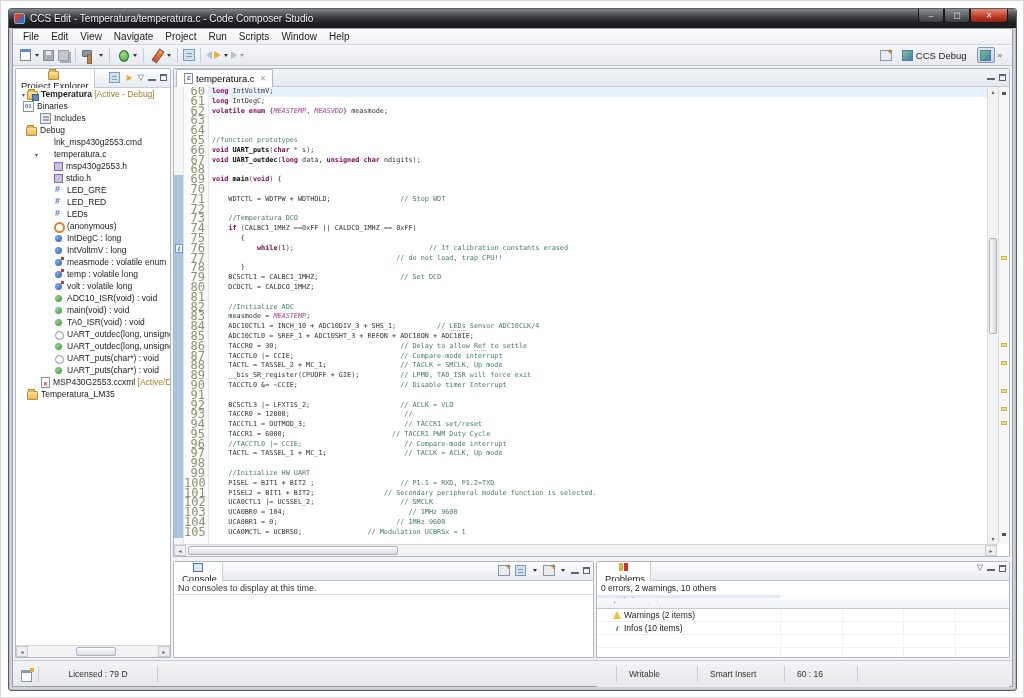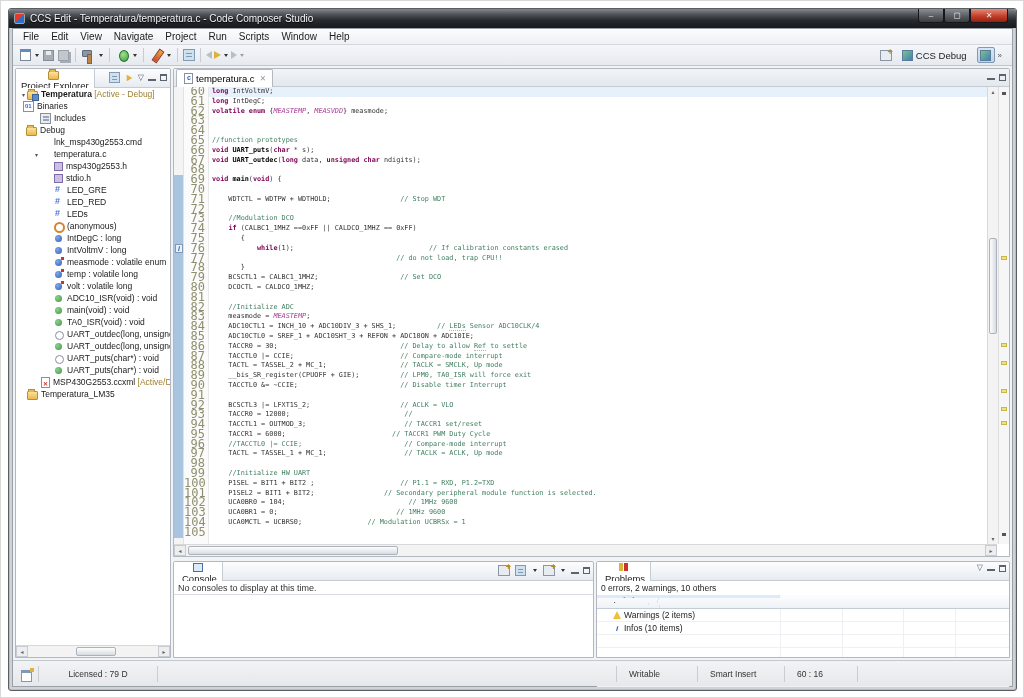--- a/index.html
+++ b/index.html
@@ -459,21 +459,21 @@
               <div class="cline">&nbsp;</div>
               <div class="cline">&nbsp;</div>
               <div class="cline"><span class="tk-c">//function prototypes</span></div>
               <div class="cline"><span class="tk-k">void</span><span class="tk-p"> </span><span class="tk-f">UART_puts</span><span class="tk-p">(</span><span class="tk-k">char</span><span class="tk-p"> * s);</span></div>
               <div class="cline"><span class="tk-k">void</span><span class="tk-p"> </span><span class="tk-f">UART_outdec</span><span class="tk-p">(</span><span class="tk-k">long</span><span class="tk-p"> data, </span><span class="tk-k">unsigned</span><span class="tk-p"> </span><span class="tk-k">char</span><span class="tk-p"> ndigits);</span></div>
               <div class="cline">&nbsp;</div>
               <div class="cline"><span class="tk-k">void</span><span class="tk-p"> </span><span class="tk-f">main</span><span class="tk-p">(</span><span class="tk-k">void</span><span class="tk-p">) {</span></div>
               <div class="cline">&nbsp;</div>
               <div class="cline"><span class="tk-p">    WDTCTL = WDTPW + WDTHOLD;                 </span><span class="tk-c">// Stop WDT</span></div>
               <div class="cline">&nbsp;</div>
-              <div class="cline"><span class="tk-p">    </span><span class="tk-c">//Modulation DCO</span></div>
+              <div class="cline"><span class="tk-p">    </span><span class="tk-c">//Temperatura DCO</span></div>
               <div class="cline"><span class="tk-p">    </span><span class="tk-k">if</span><span class="tk-p"> (CALBC1_1MHZ ==0xFF || CALDCO_1MHZ == 0xFF)</span></div>
               <div class="cline"><span class="tk-p">       {</span></div>
               <div class="cline"><span class="tk-p">           </span><span class="tk-k">while</span><span class="tk-p">(1);                                 </span><span class="tk-c">// If calibration constants erased</span></div>
               <div class="cline"><span class="tk-p">                                             </span><span class="tk-c">// do not load, trap CPU!!</span></div>
               <div class="cline"><span class="tk-p">       }</span></div>
               <div class="cline"><span class="tk-p">    BCSCTL1 = CALBC1_1MHZ;                    </span><span class="tk-c">// Set DCO</span></div>
               <div class="cline"><span class="tk-p">    DCOCTL = CALDCO_1MHZ;</span></div>
               <div class="cline">&nbsp;</div>
               <div class="cline"><span class="tk-p">    </span><span class="tk-c">//Initialize ADC</span></div>
               <div class="cline"><span class="tk-p">    measmode = </span><span class="tk-e">MEASTEMP</span><span class="tk-p">;</span></div>
@@ -488,20 +488,21 @@
               <div class="cline"><span class="tk-p">    BCSCTL3 |= LFXT1S_2;                      </span><span class="tk-c">// ACLK = VLO</span></div>
               <div class="cline"><span class="tk-p">    TACCR0 = 12000;                            </span><span class="tk-c">//</span></div>
               <div class="cline"><span class="tk-p">    TACCTL1 = OUTMOD_3;                        </span><span class="tk-c">// TACCR1 set/reset</span></div>
               <div class="cline"><span class="tk-p">    TACCR1 = 6000;                          </span><span class="tk-c">// TACCR1 PWM Duty Cycle</span></div>
               <div class="cline"><span class="tk-p">    </span><span class="tk-c">//TACCTL0 |= CCIE;                         // Compare-mode interrupt</span></div>
               <div class="cline"><span class="tk-p">    TACTL = TASSEL_1 + MC_1;                   </span><span class="tk-c">// TACLK = ACLK, Up mode</span></div>
               <div class="cline">&nbsp;</div>
               <div class="cline"><span class="tk-p">    </span><span class="tk-c">//Initialize HW UART</span></div>
               <div class="cline"><span class="tk-p">    P1SEL = BIT1 + BIT2 ;                     </span><span class="tk-c">// P1.1 = RXD, P1.2=TXD</span></div>
               <div class="cline"><span class="tk-p">    P1SEL2 = BIT1 + BIT2;                 </span><span class="tk-c">// Secondary peripheral module function is selected.</span></div>
+              <div class="cline"><span class="tk-p">    UCA0CTL1 |= UCSSEL_2;                     </span><span class="tk-c">// SMCLK</span></div>
               <div class="cline"><span class="tk-p">    UCA0BR0 = 104;                              </span><span class="tk-c">// 1MHz 9600</span></div>
               <div class="cline"><span class="tk-p">    UCA0BR1 = 0;                             </span><span class="tk-c">// 1MHz 9600</span></div>
               <div class="cline"><span class="tk-p">    UCA0MCTL = UCBRS0;                </span><span class="tk-c">// Modulation UCBRSx = 1</span></div>
             </div>
           <div id="vscroll">
             <span class="vs-btn" style="top:0;">▴</span>
             <span class="vs-btn" style="bottom:0;">▾</span>
             <div id="vs-thumb" style="top: 33%; height: 21%;"></div>
           </div>
           <div id="overview-ruler">

